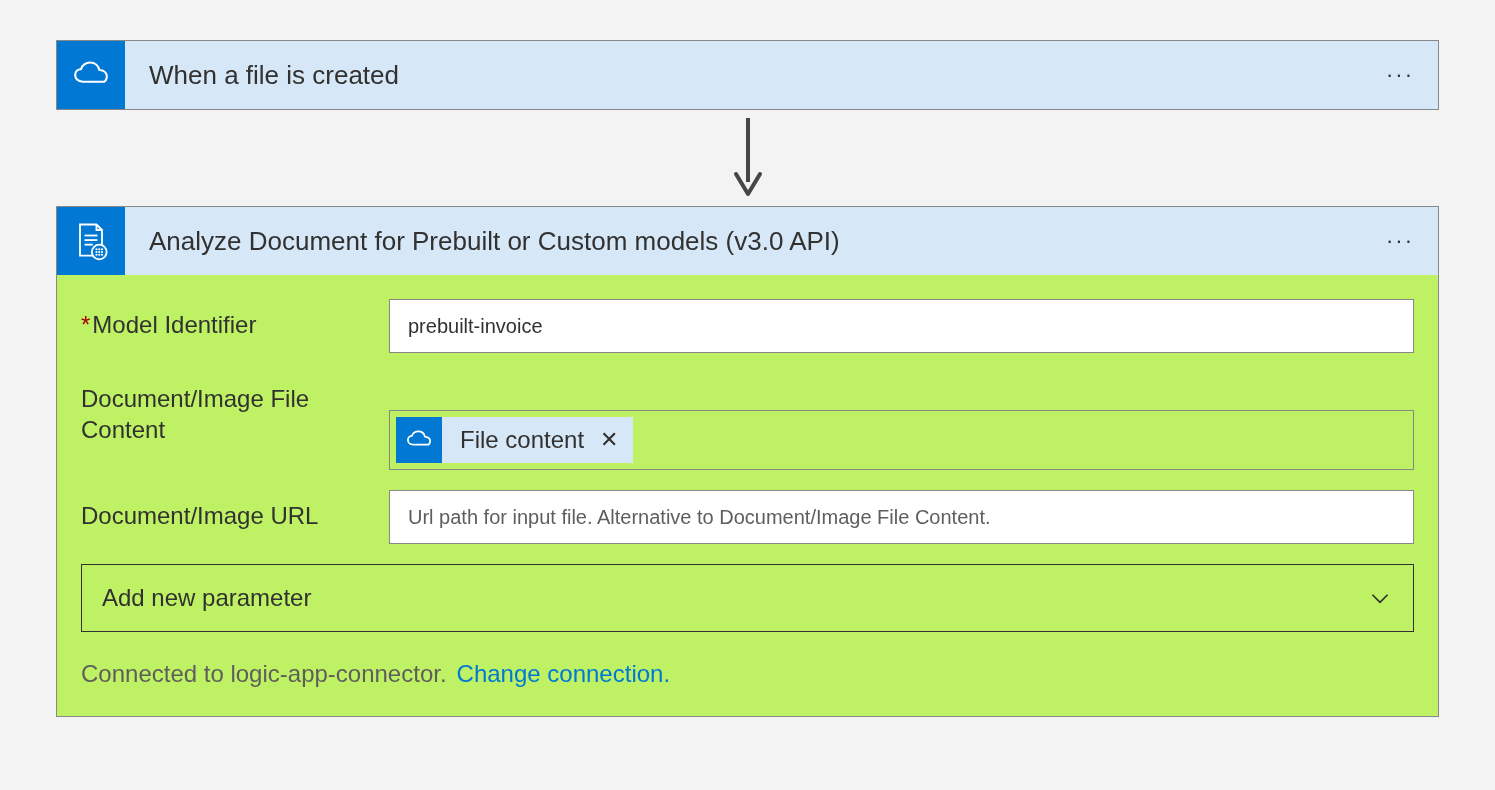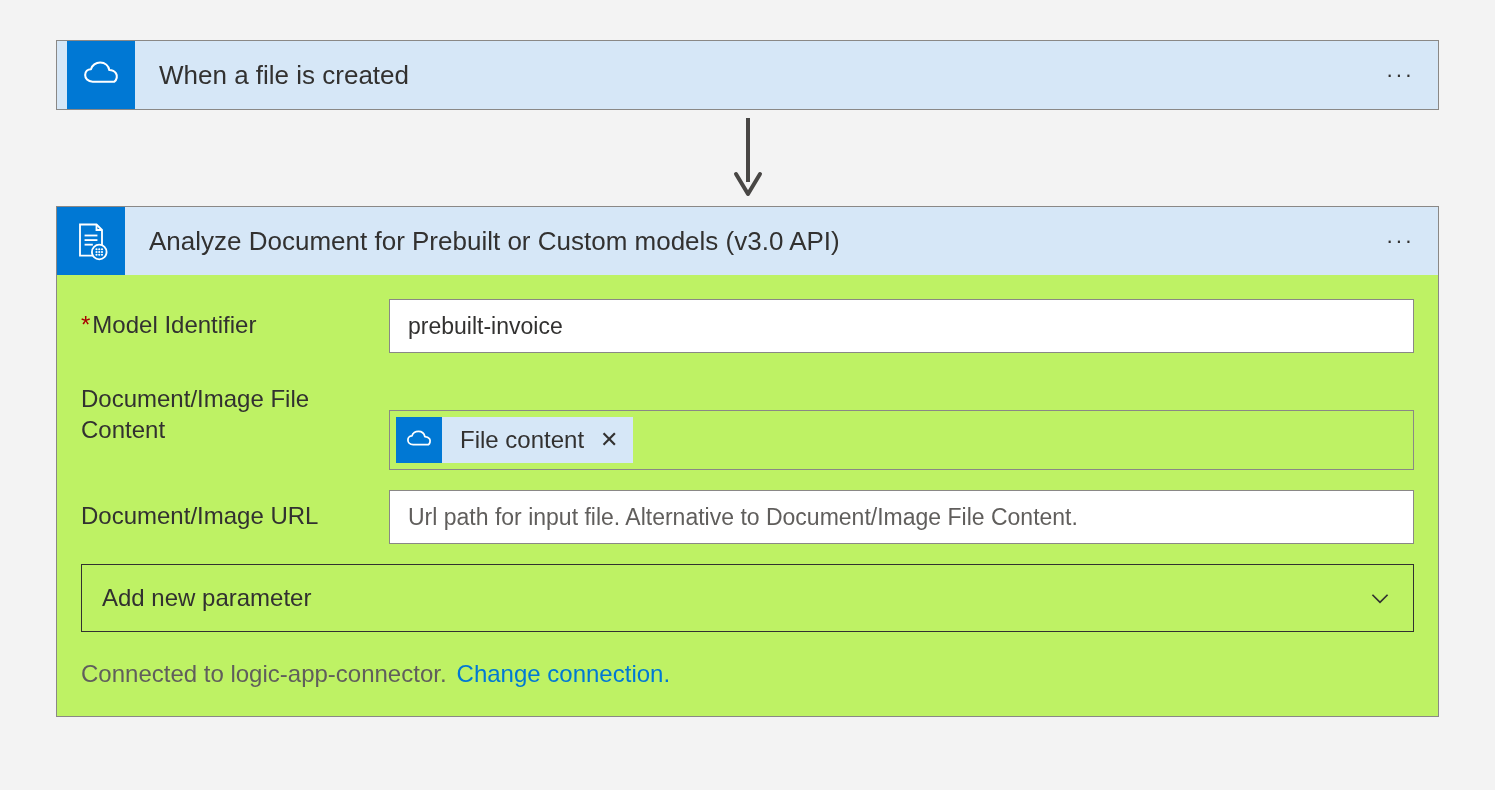--- a/index.html
+++ b/index.html
@@ -16,21 +16,21 @@
     background: #fff;
     width: 100%;
   }
   .card-header {
     display: flex;
     align-items: center;
     background: #d6e7f7;
     min-height: 68px;
     position: relative;
   }
-  .card-header.collapsed-card { border-bottom: none; padding-left: 10px; }
+  .card-header.collapsed-card { border-bottom: none; }
   .icon-box {
     width: 68px;
     height: 68px;
     background: #0078d4;
     display: flex;
     align-items: center;
     justify-content: center;
     flex-shrink: 0;
   }
   .icon-box svg { width: 40px; height: 40px; }
@@ -74,21 +74,21 @@
     padding-top: 10px;
     font-weight: 400;
     line-height: 1.3;
   }
   .form-label .required { color: #a80000; margin-right: 2px; }
   .form-label.muted { color: #323130; }
   .text-input {
     flex: 1;
     border: 1px solid #8a8886;
     padding: 12px 18px;
-    font-size: 23px;
+    font-size: 20px;
     font-family: inherit;
     color: #323130;
     min-height: 54px;
     width: 100%;
   }
   .text-input::placeholder { color: #605e5c; }
   .token-field {
     flex: 1;
     border: 1px solid #8a8886;
     padding: 6px;

